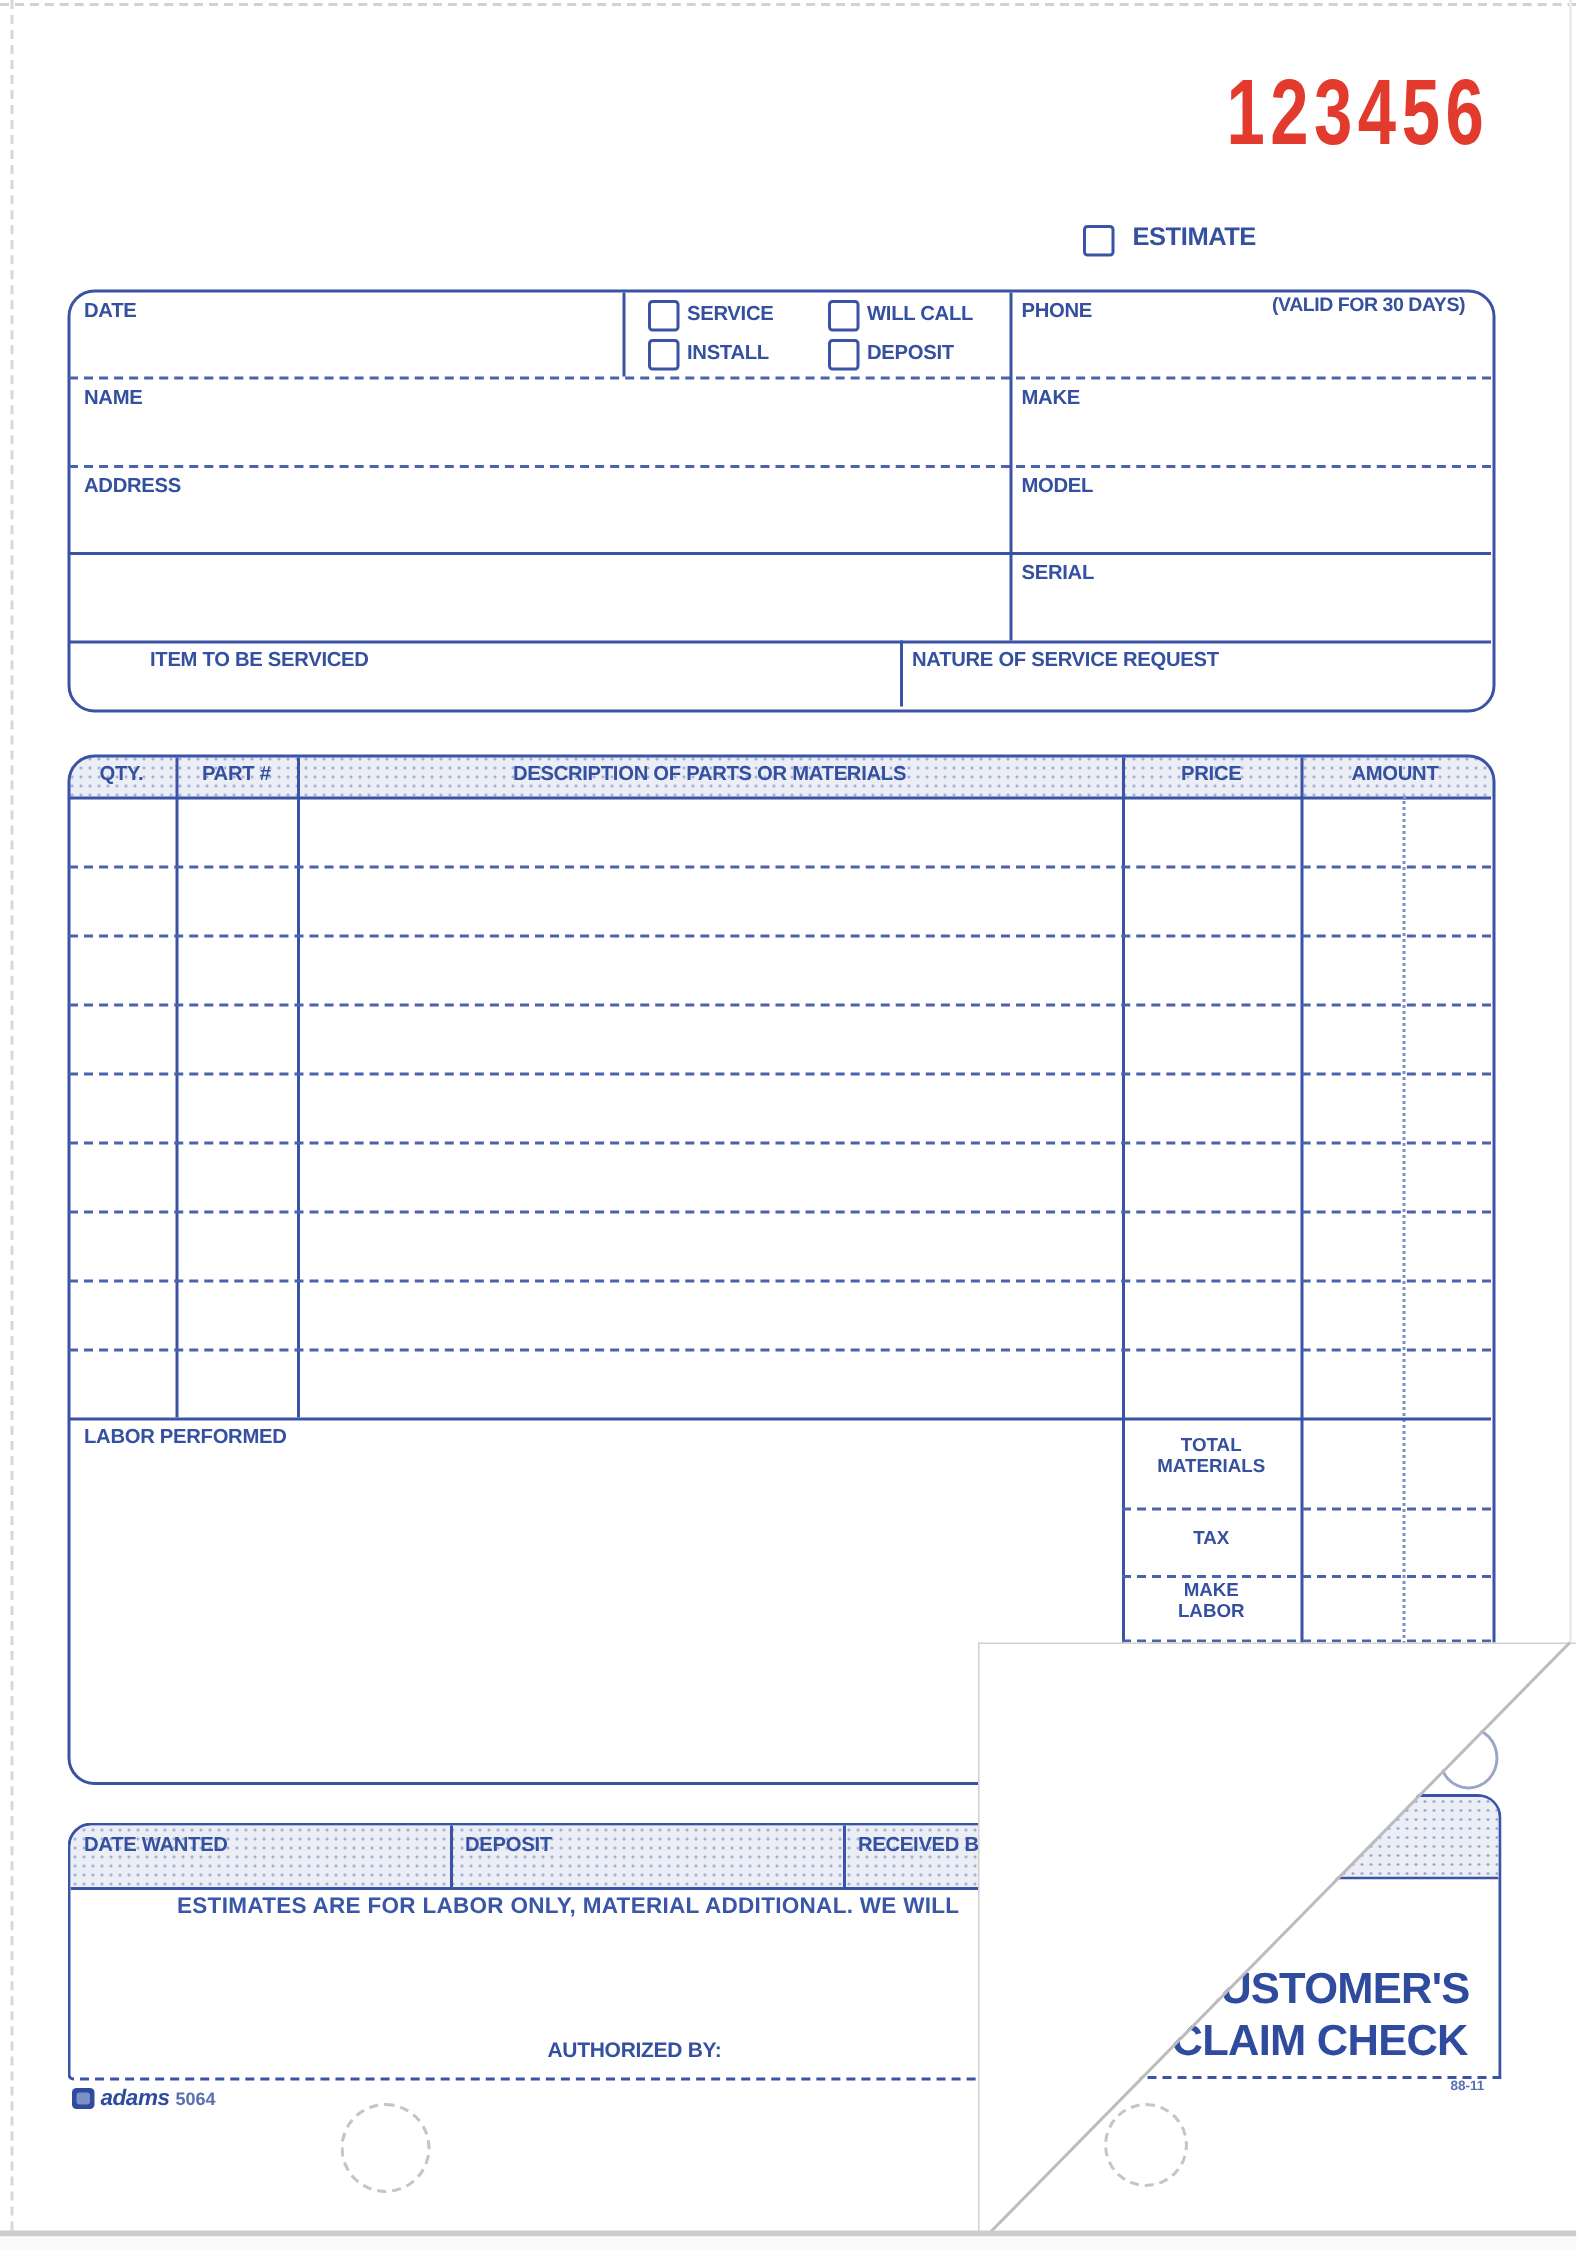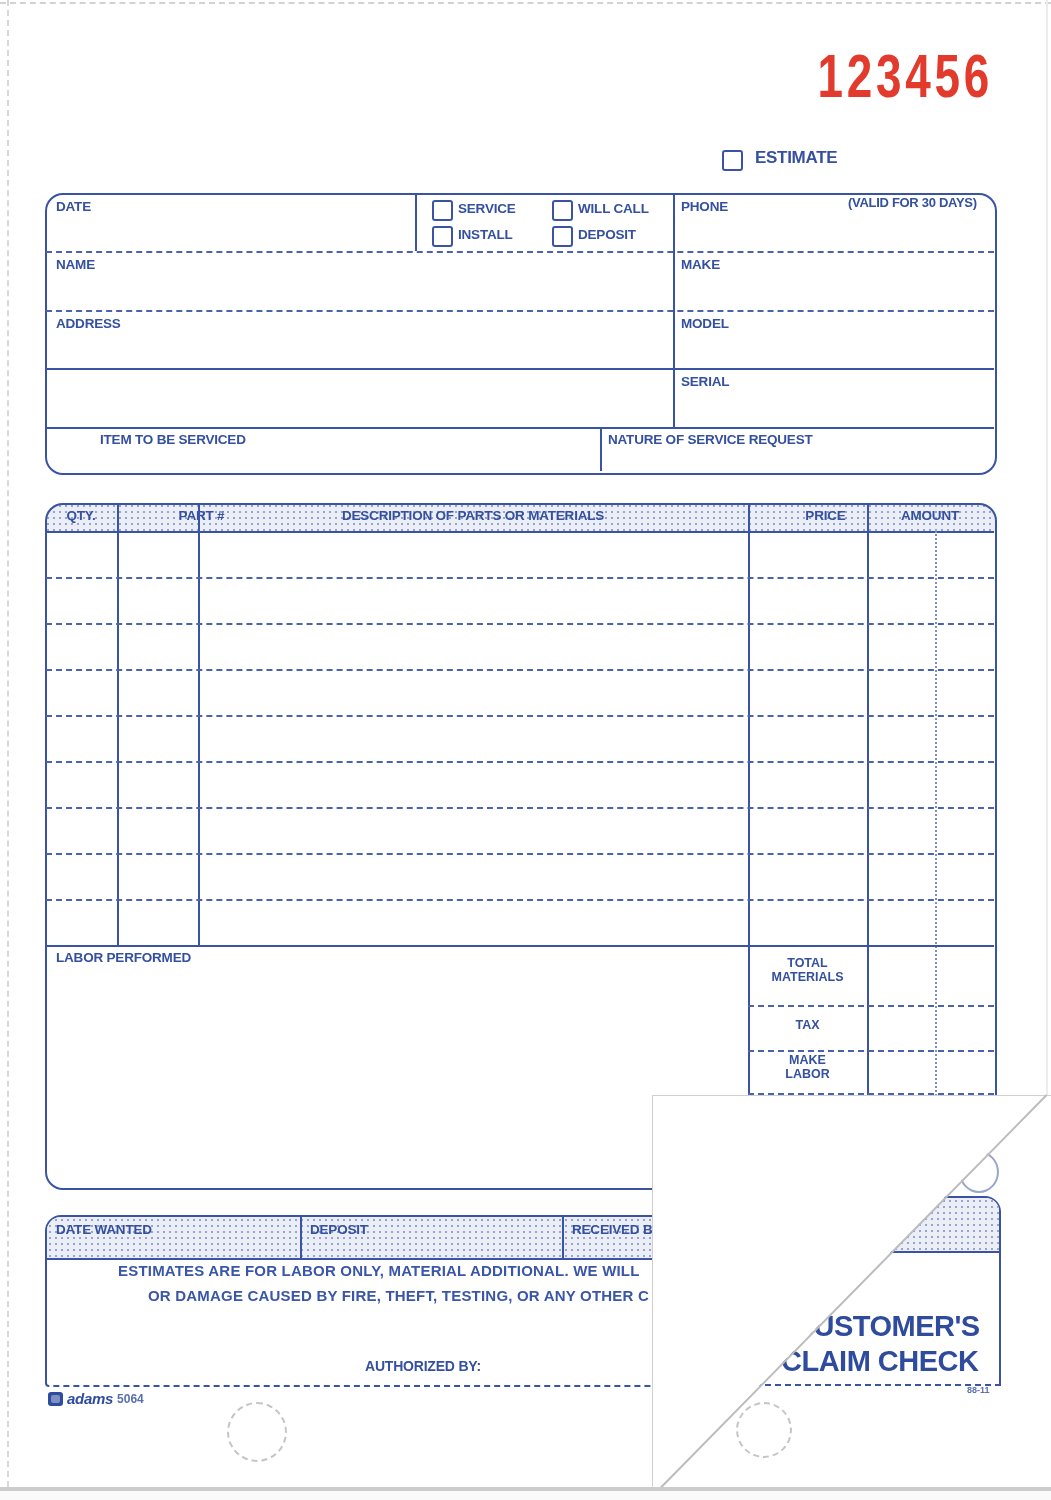--- a/index.html
+++ b/index.html
@@ -110,23 +110,23 @@
   <div class="cbx" style="left:552px;top:200px;"></div>
   <div class="lbl" style="left:578px;top:201px;">WILL CALL</div>
   <div class="cbx" style="left:552px;top:226px;"></div>
   <div class="lbl" style="left:578px;top:227px;">DEPOSIT</div>
 
   <div class="parts-head dotbg"></div>
   <div class="parts-box"></div>
   <div class="hline" style="left:46px;top:531px;width:948px;"></div>
 
   <div class="hcell" style="left:45px;width:72px;">QTY.</div>
-  <div class="hcell" style="left:117px;width:81px;margin-left:44px;">PART #</div>
+  <div class="hcell" style="left:117px;width:81px;">PART #</div>
   <div class="hcell" style="left:198px;width:550px;">DESCRIPTION OF PARTS OR MATERIALS</div>
-  <div class="hcell" style="left:748px;width:119px;margin-left:18px;">PRICE</div>
+  <div class="hcell" style="left:748px;width:119px;">PRICE</div>
   <div class="hcell" style="left:867px;width:126px;">AMOUNT</div>
 
   <div class="vline" style="left:117px;top:505px;height:440px;"></div>
   <div class="vline" style="left:198px;top:505px;height:440px;"></div>
   <div class="vline" style="left:748px;top:505px;height:679px;"></div>
   <div class="vline" style="left:867px;top:505px;height:679px;"></div>
   <div class="vdot" style="left:935px;top:531px;height:653px;"></div>
 
   <div id="parts-rows">
       <div class="hdash" style="left: 46px; width: 948px; top: 577px;"></div>
@@ -151,21 +151,20 @@
 
   <div class="lower-box"></div>
   <div class="band dotbg"></div>
   <div class="vline" style="left:300px;top:1217px;height:43px;"></div>
   <div class="vline" style="left:562px;top:1217px;height:43px;"></div>
   <div class="lbl" style="left:56px;top:1222px;">DATE WANTED</div>
   <div class="lbl" style="left:310px;top:1222px;">DEPOSIT</div>
   <div class="lbl" style="left:572px;top:1222px;">RECEIVED BY</div>
 
   <div class="disc" style="left:118px;top:1262px;">ESTIMATES ARE FOR LABOR ONLY, MATERIAL ADDITIONAL.  WE WILL</div>
-  <div class="disc" style="left:148px;top:1287px;">OR DAMAGE CAUSED BY FIRE, THEFT, TESTING, OR ANY OTHER C</div>
   <div class="lbl" style="left:365px;top:1358px;font-size:14px;">AUTHORIZED BY:</div>
 
   <div class="logo">
     <div class="logo-icon"></div>
     <span class="logo-name">adams</span>
     <span class="logo-code">5064</span>
   </div>
   <div class="punch" style="left:227px;top:1402px;"></div>
 
   <div class="fold">

